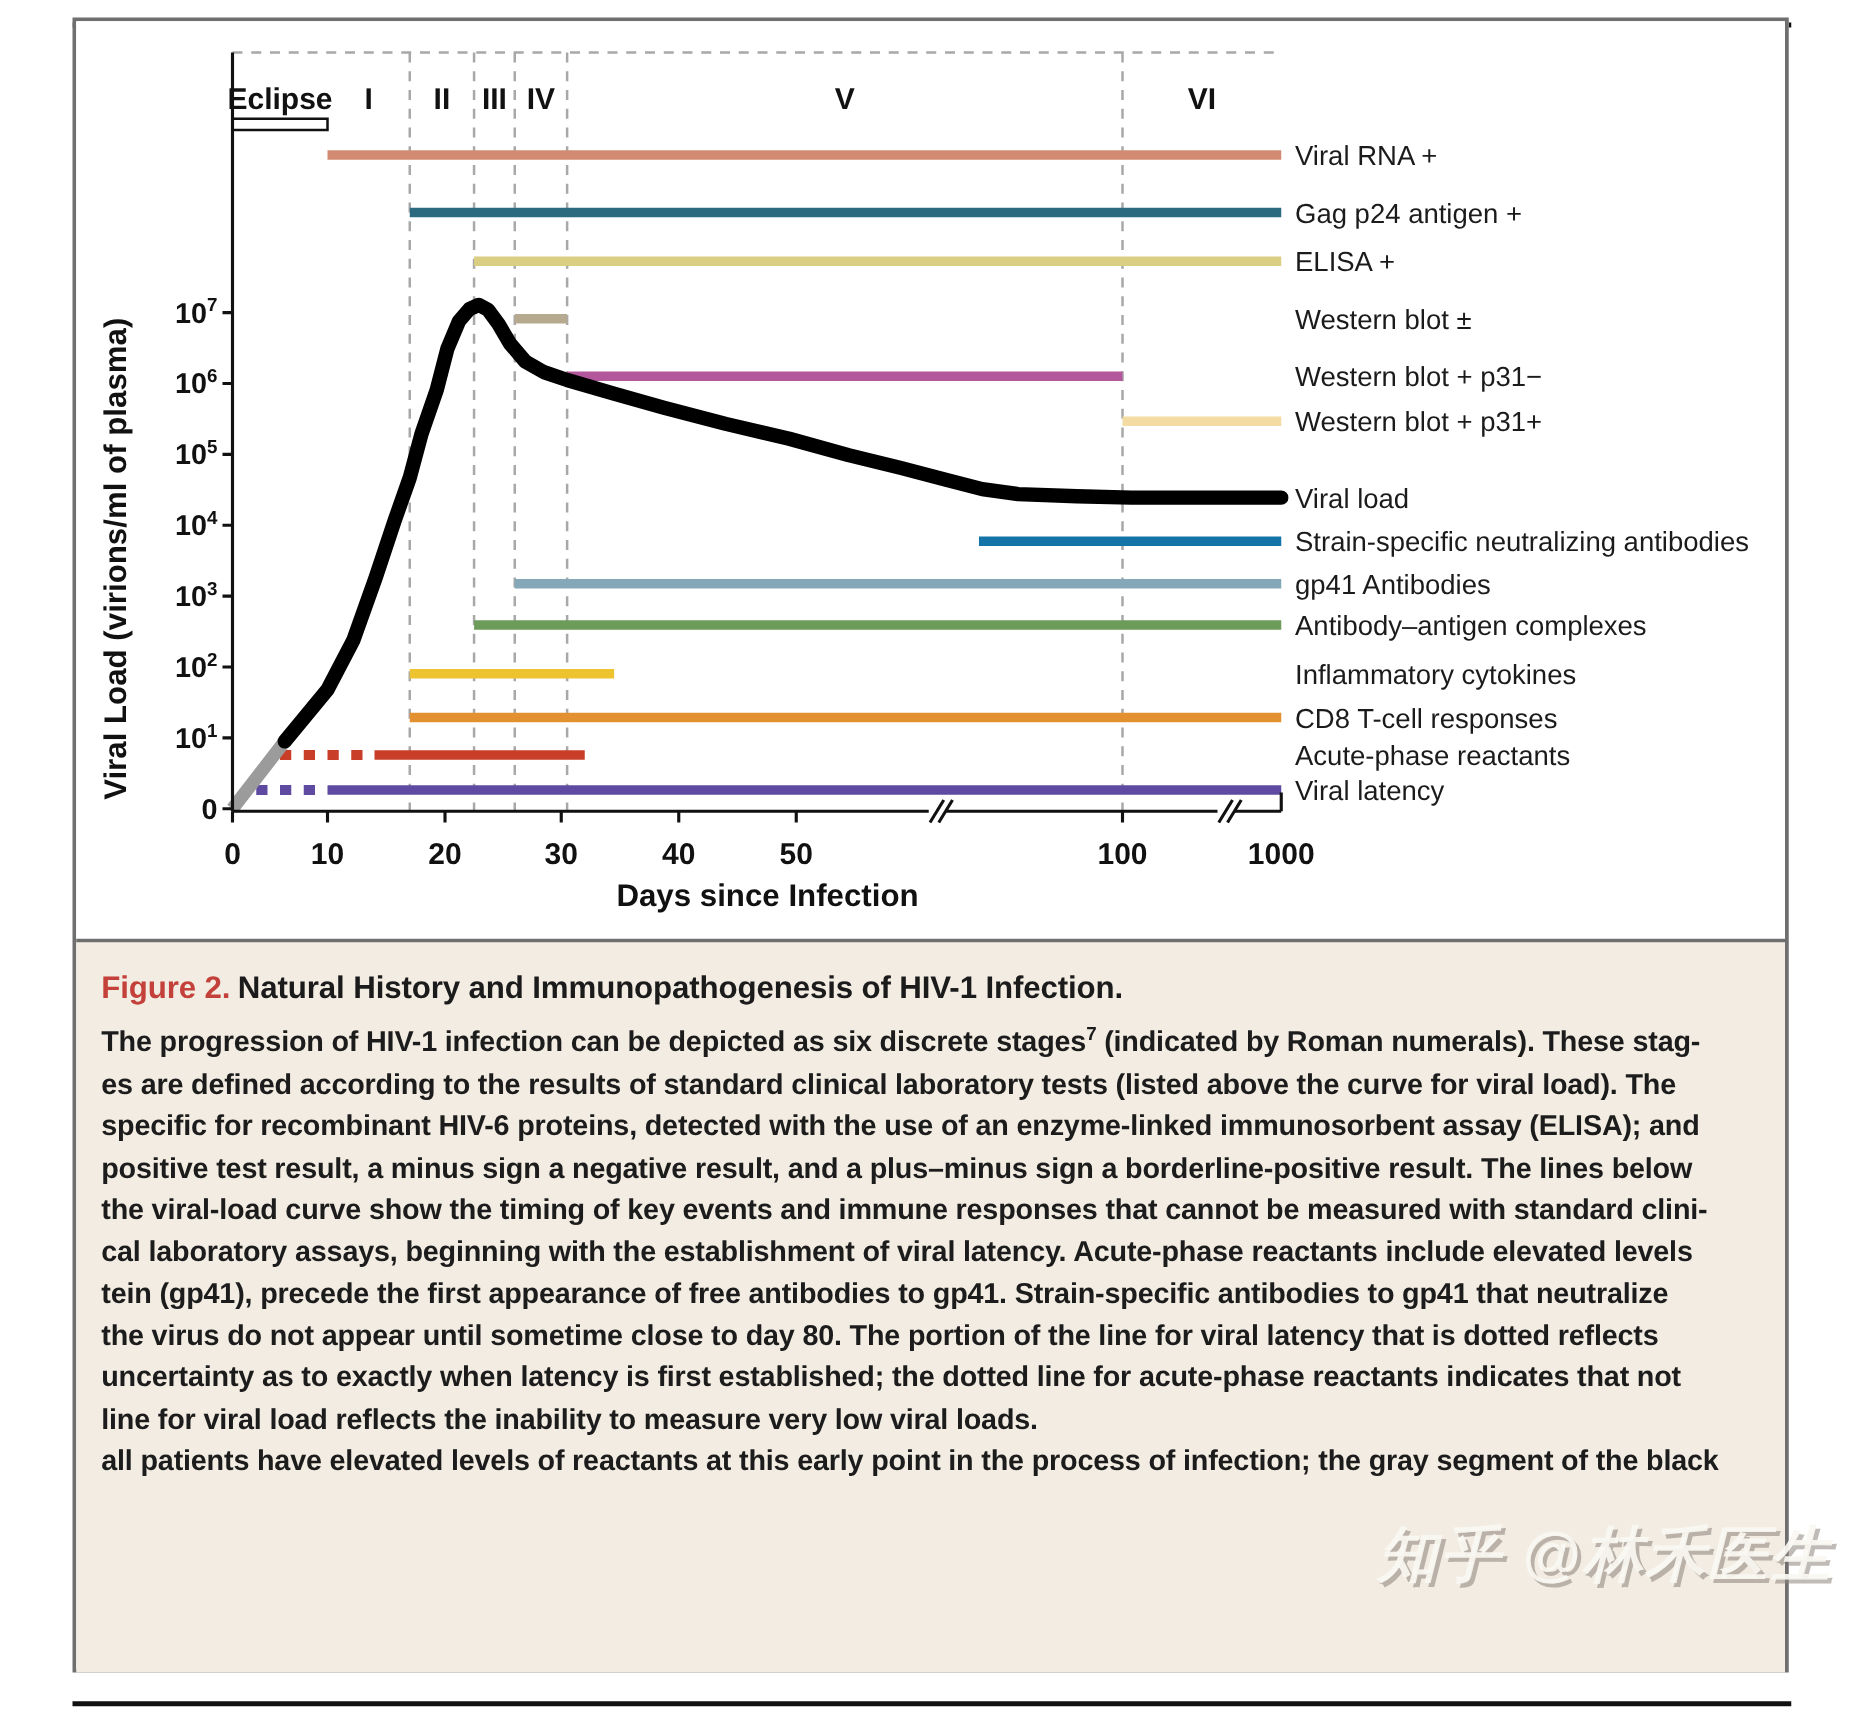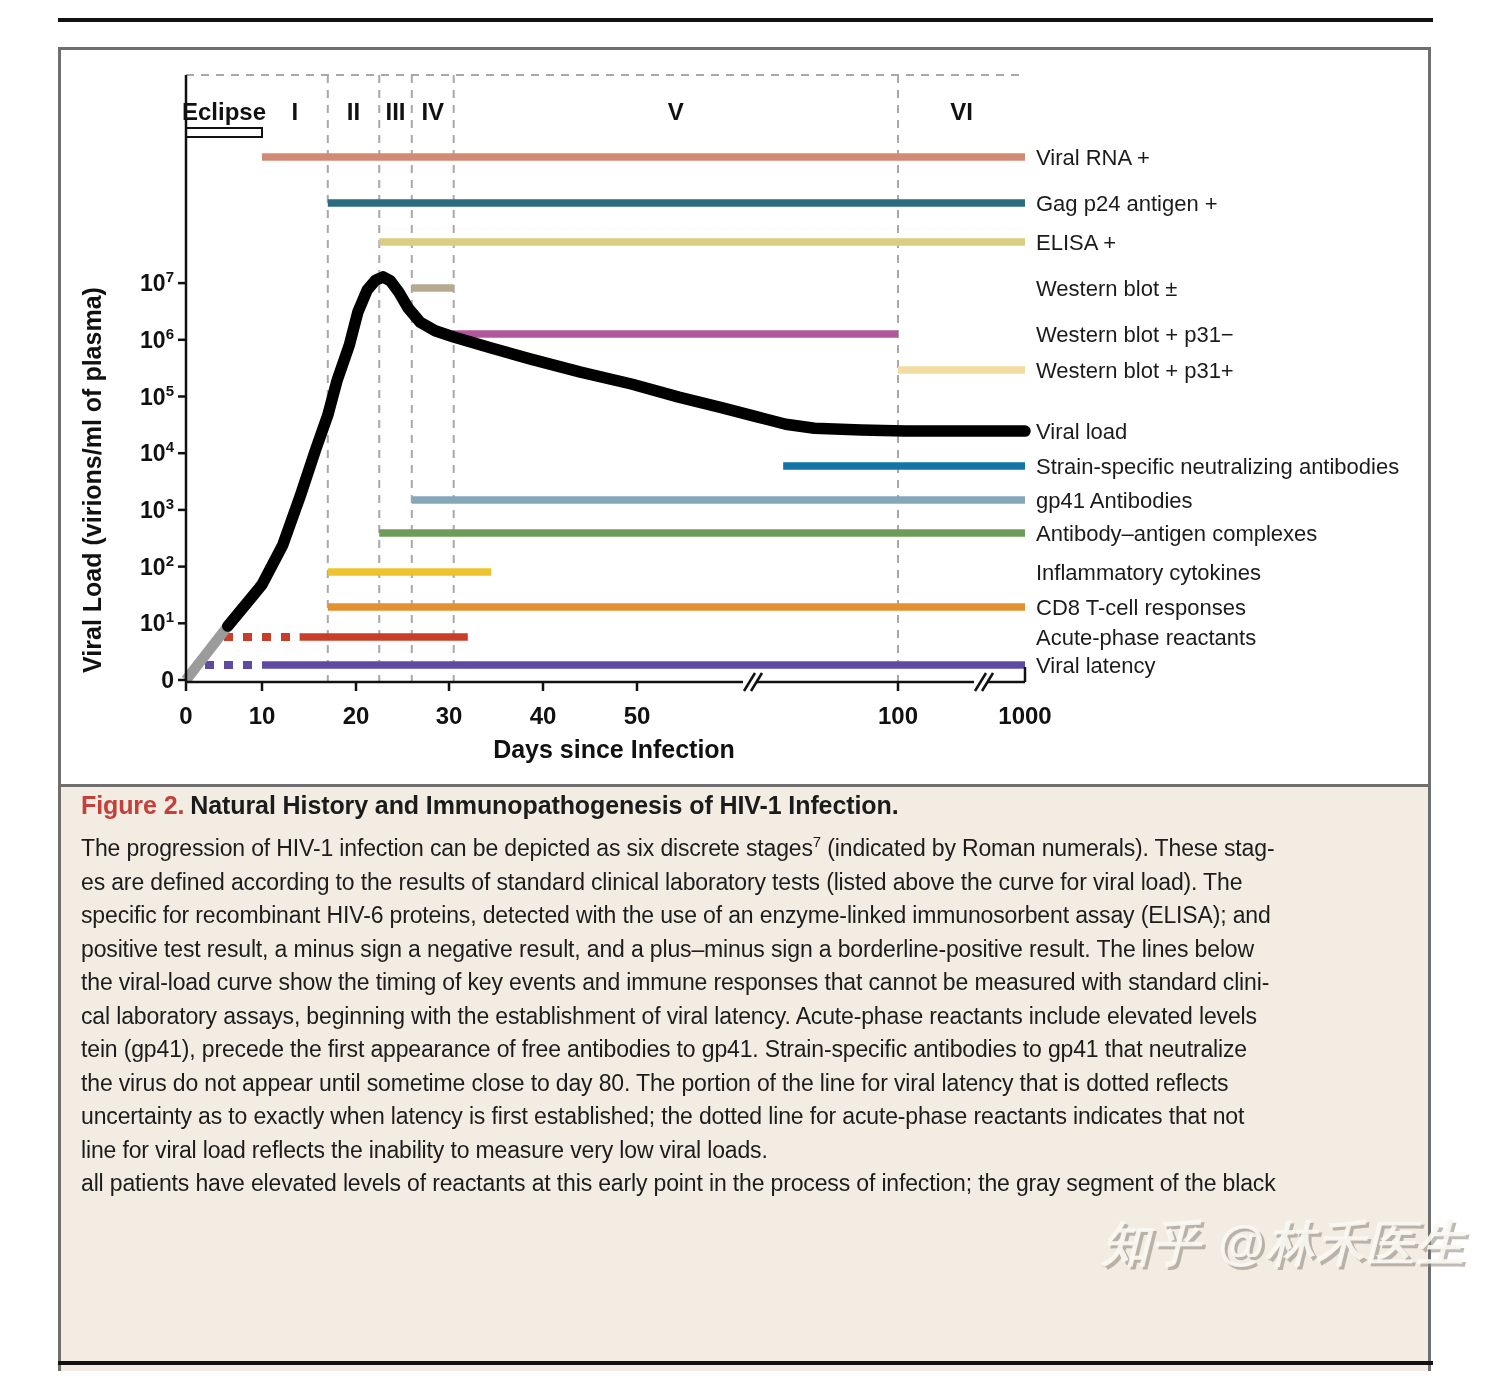--- a/index.html
+++ b/index.html
@@ -1,28 +1,28 @@
 <!DOCTYPE html>
 <html><head>
 <meta charset="utf-8">
 <style>
   html,body{margin:0;padding:0;background:#fff;}
   .page{position:relative;width:1496px;height:1386px;background:#fff;
         font-family:"Liberation Sans",sans-serif;color:#1b1b1b;overflow:hidden;}
   .top-rule{position:absolute;left:58px;top:18px;width:1375px;height:4px;background:#111;}
   .bottom-rule{position:absolute;left:58px;top:1361px;width:1375px;height:4px;background:#111;}
-  .figure-box{position:absolute;left:58px;top:47px;width:1373px;height:1324px;
+  .figure-box{position:absolute;left:58px;top:14px;width:1373px;height:1324px;
               border:3px solid #6f6f6f;box-sizing:border-box;background:#fff;}
   .chart-area{position:relative;width:100%;height:737px;background:#fff;border-bottom:3px solid #6f6f6f;box-sizing:border-box;}
   .chart-area svg{position:absolute;left:0;top:0;}
   .caption-area{position:relative;width:100%;height:584px;background:#f2ece2;box-sizing:border-box;
-                padding:4px 16px 0 20px;overflow:hidden;}
+                padding:22px 16px 0 20px;overflow:hidden;}
   .cap-title{margin:0 0 12px 0;font-size:25px;font-weight:bold;letter-spacing:-0.1px;}
   .fig-label{color:#c4403a;margin-right:6px;}
-  .cap-line{white-space:nowrap;font-size:23px;line-height:33.5px;letter-spacing:-0.15px;color:#1c1c1c;}
+  .cap-line{white-space:nowrap;font-size:23px;line-height:33.5px;letter-spacing:-0.15px;color:#1c1c1c;font-weight:bold;}
   .cap-line sup{font-size:15px;line-height:0;}
   .watermark{position:absolute;right:30px;top:1212px;font-size:48px;letter-spacing:2px;
              color:rgba(250,247,242,0.92);text-shadow:3px 3px 0 rgba(140,132,122,0.55);
              z-index:5;font-weight:bold;font-style:italic;}
   
   .stage{font:bold 24px "Liberation Sans",sans-serif;fill:#111;}
   .ytick{font:bold 23px "Liberation Sans",sans-serif;fill:#111;}
   .xtick{font:bold 24px "Liberation Sans",sans-serif;fill:#111;}
   .axtitle{font:bold 25px "Liberation Sans",sans-serif;fill:#111;}
   .blabel{font:22px "Liberation Sans",sans-serif;fill:#1b1b1b;}

